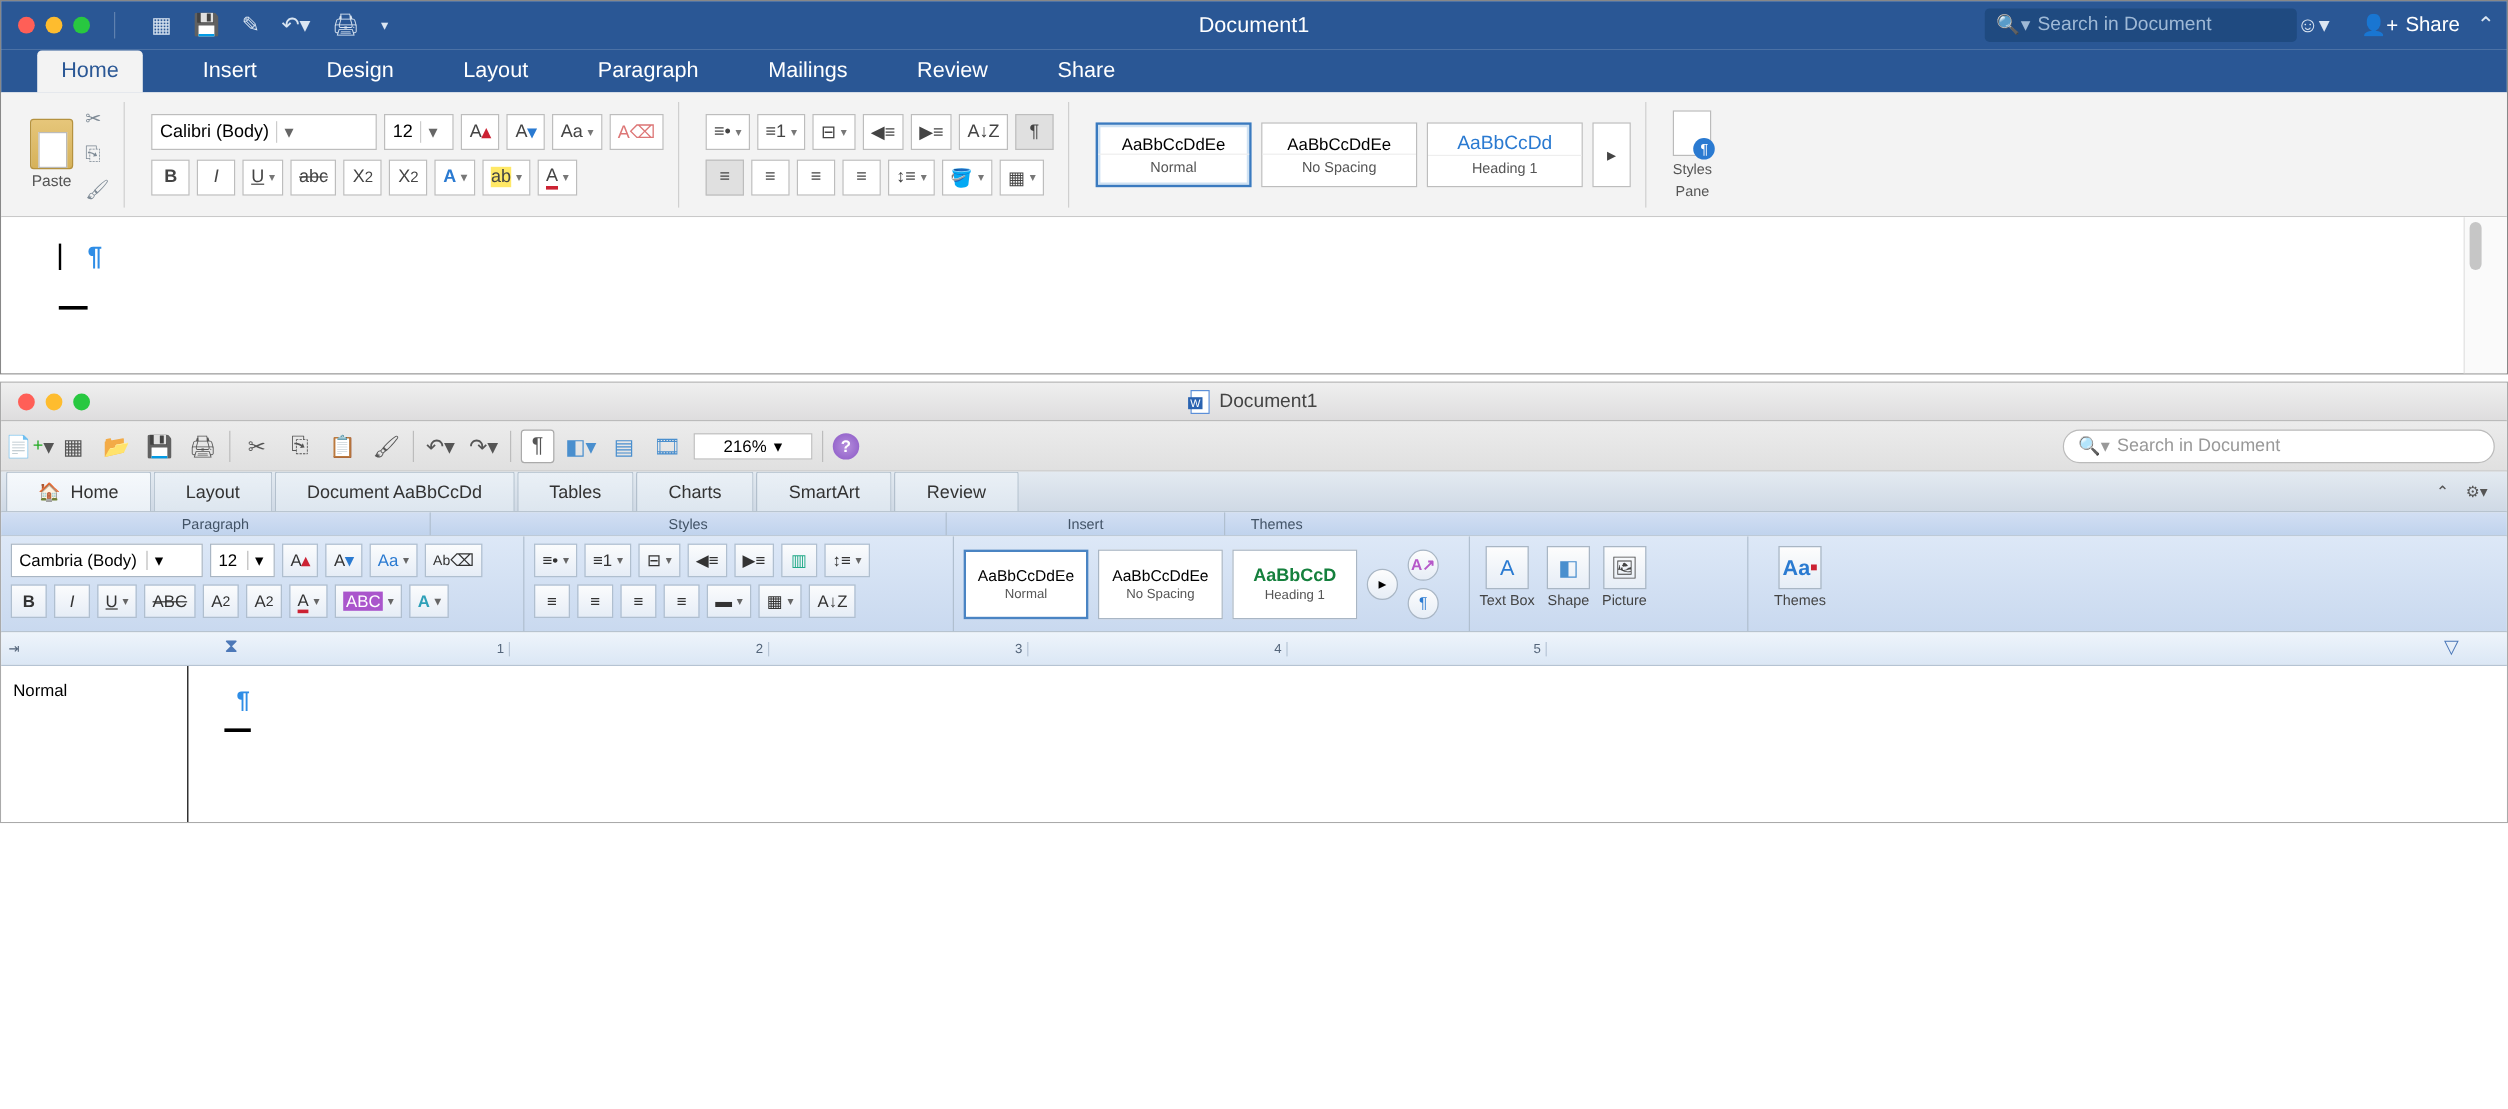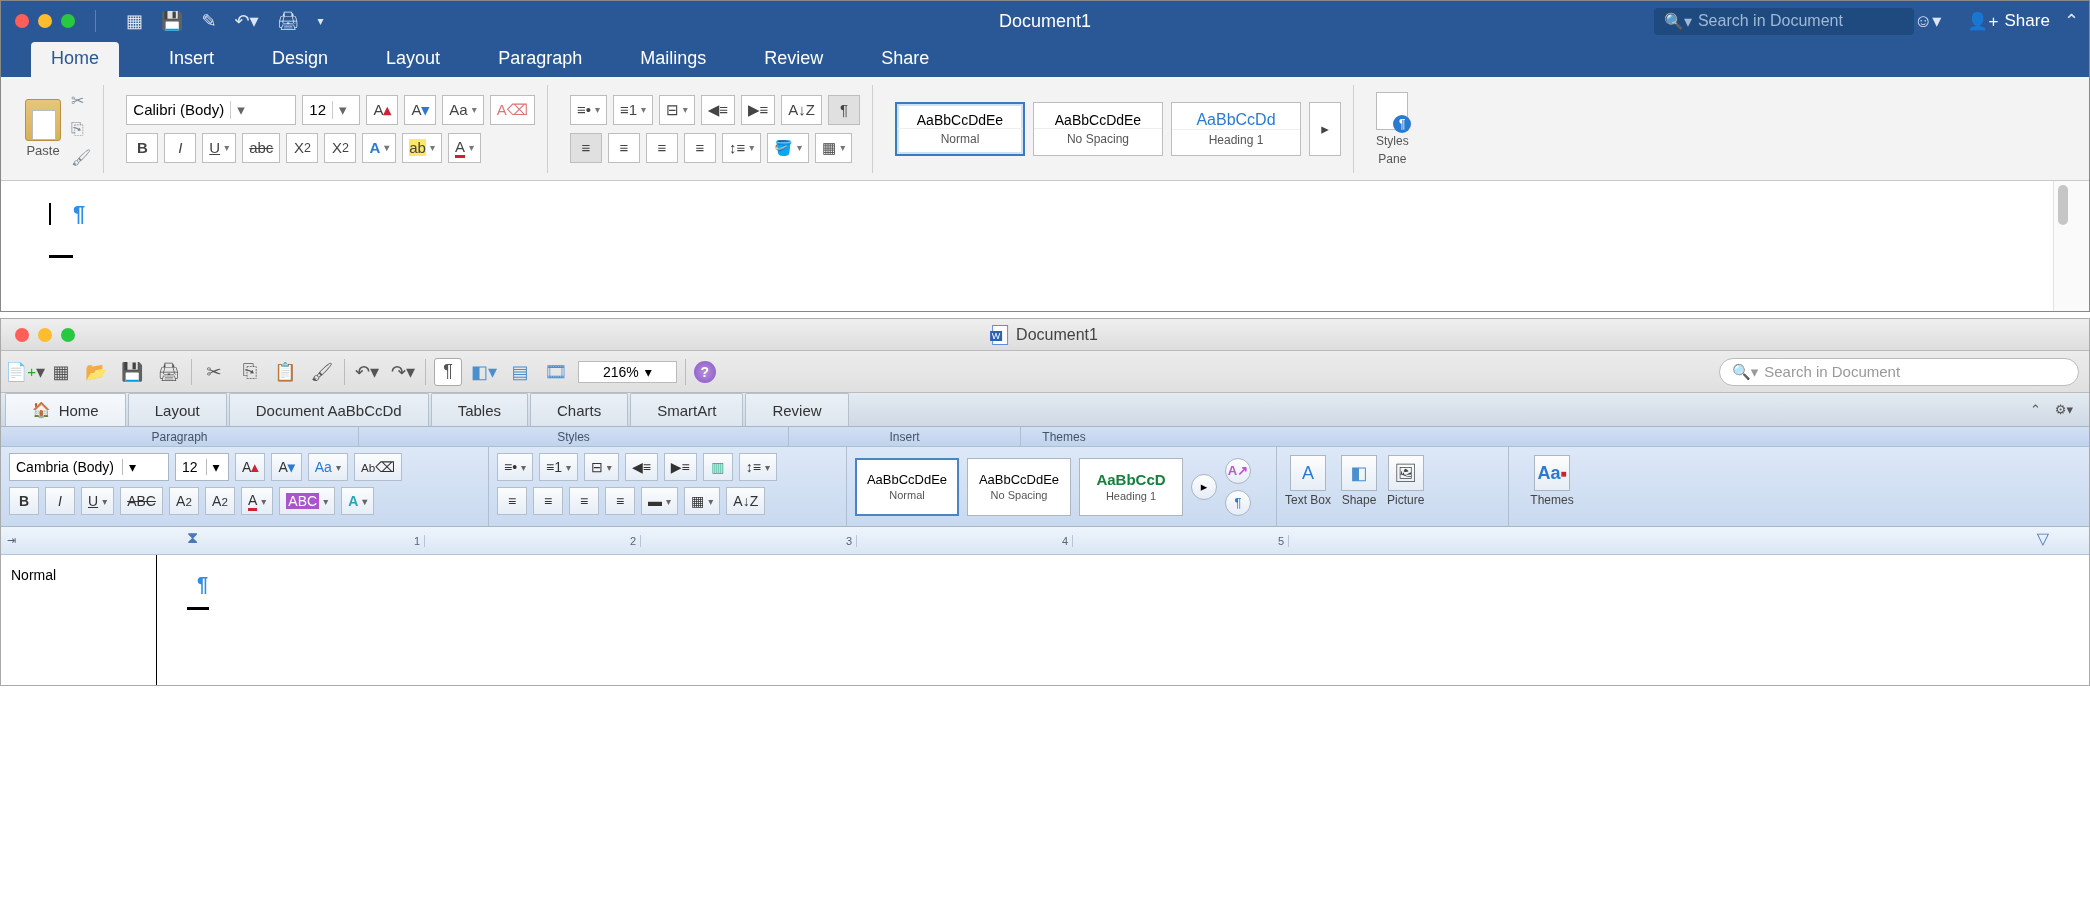--- a/index.html
+++ b/index.html
@@ -156,21 +156,21 @@
       <div class="minicol">
         <span class="miniic">✂</span>
         <span class="miniic">⎘</span>
         <span class="miniic">🖌</span>
       </div>
     </div>
 
     <div class="rgrp">
       <div class="col2">
         <div class="fontrow">
-          <div class="combo" style="width:170px">
+          <div class="combo" style="width:188px">
             <span>Calibri (Body)</span>
               <span class="dd">▾</span>
           </div>
           <div class="combo" style="width:58px">
             <span>12</span>
               <span class="dd">▾</span>
           </div>
           <div class="btn">A<span class="ared">▴</span></div>
           <div class="btn">A<span class="ablue">▾</span></div>
           <div class="btn">Aa<span class="dd">▾</span></div>
@@ -325,21 +325,21 @@
   </div>
 
   <div class="w2-grplabels">
     <div class="glabel para">Paragraph</div>
     <div class="glabel styles">Styles</div>
     <div class="glabel insert">Insert</div>
     <div class="glabel themes">Themes</div>
   </div>
 
   <div class="w2-ribbon">
-    <div class="w2-rg" style="width:488px">
+    <div class="w2-rg" style="width:436px">
       <div class="row">
         <div class="combo2" style="width:160px">
             <span>Cambria (Body)</span>
             <span class="dd">▾</span>
           </div>
         <div class="combo2" style="width:54px">
             <span>12</span>
             <span class="dd">▾</span>
           </div>
         <div class="btn2">A<span class="ared">▴</span></div>

